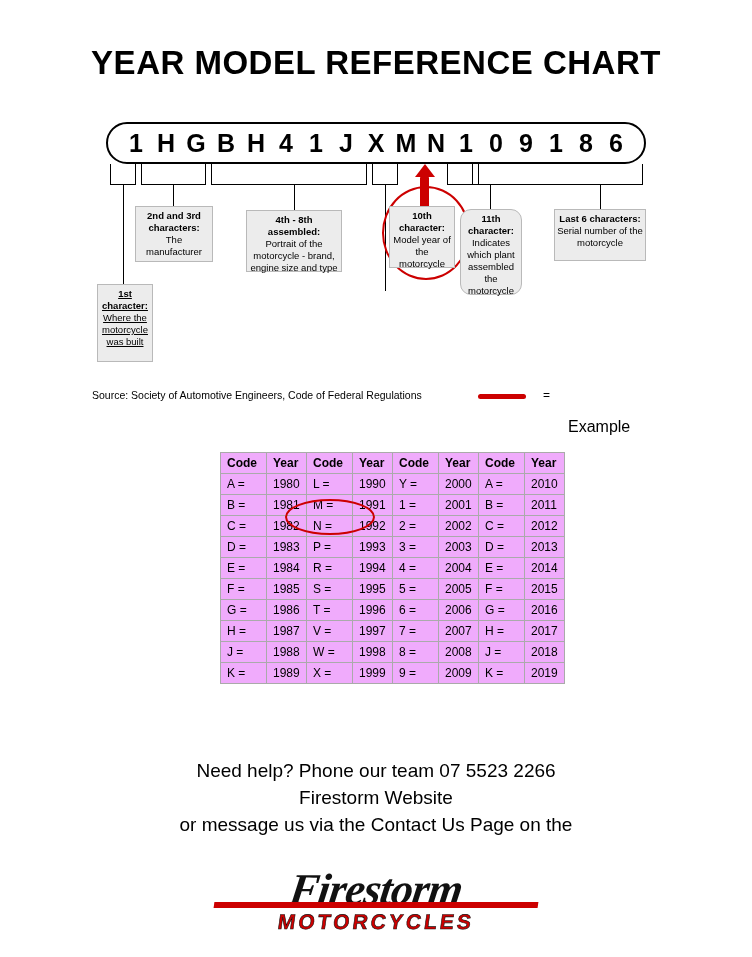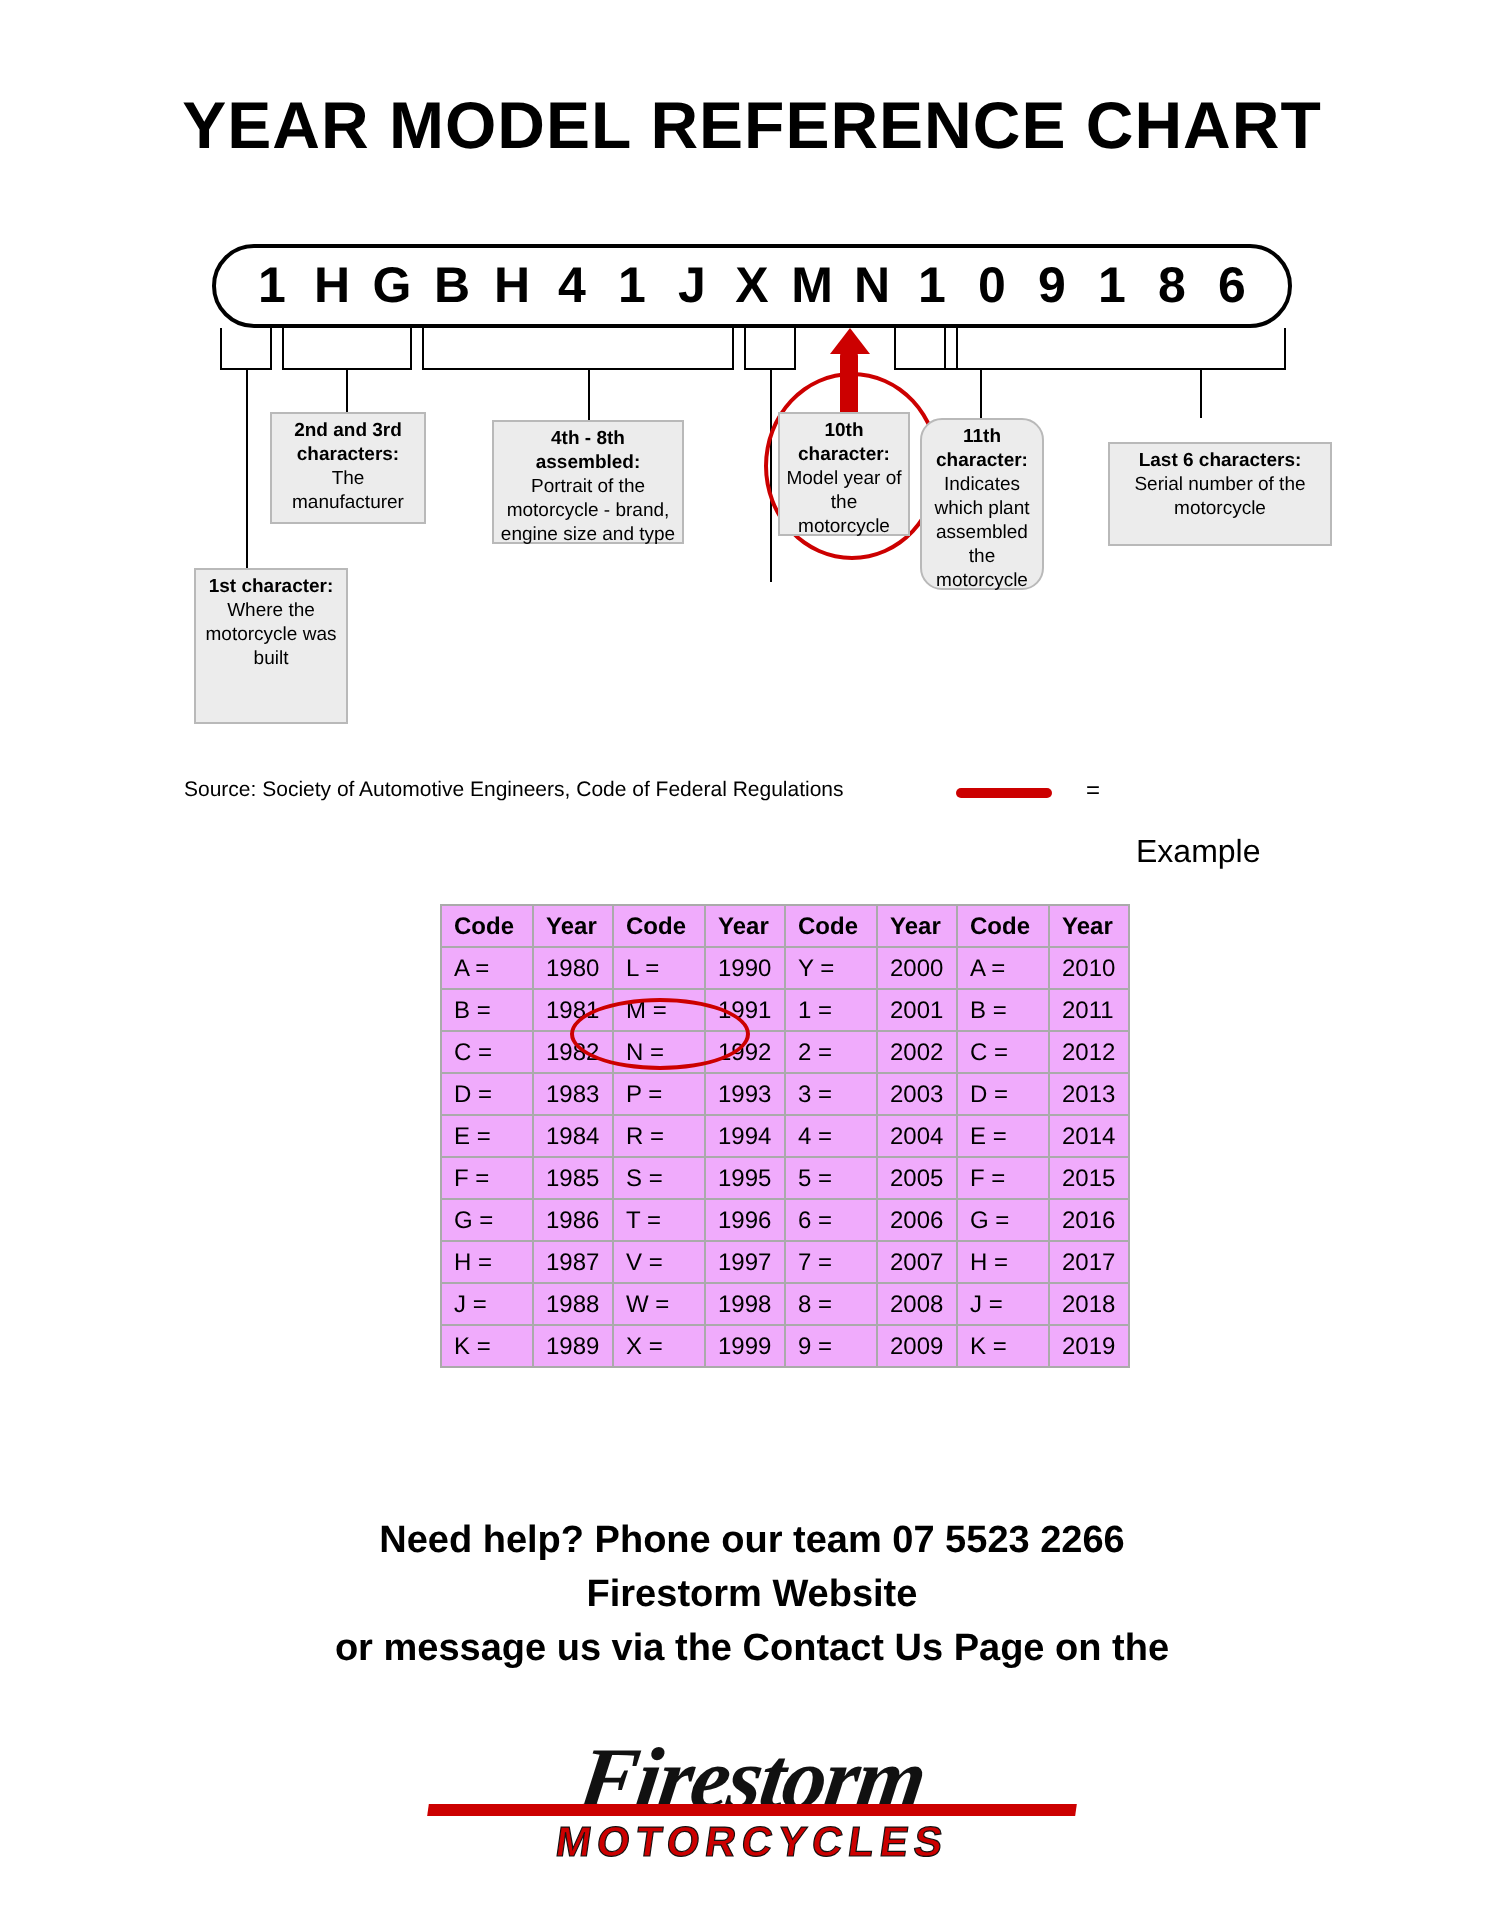--- a/index.html
+++ b/index.html
@@ -162,21 +162,21 @@
   table.year-table td.year { width: 40px; }
 
   
   .footer {
     position: absolute;
     top: 757px;
     left: 0;
     width: 752px;
     text-align: center;
     font-size: 19px;
-    font-weight: bold;
+    font-weight: normal;
     line-height: 27px;
   }
 
   
   .logo {
     position: absolute;
     top: 862px;
     left: 196px;
     width: 360px;
     height: 72px;
@@ -274,21 +274,21 @@
 
   <div class="line vline" style="left:478px; top:164px; height:20px;"></div>
   <div class="line vline" style="left:642px; top:164px; height:20px;"></div>
   <div class="line hline" style="left:478px; top:184px; width:165px;"></div>
   <div class="line vline" style="left:600px; top:184px; height:25px;"></div>
 
   <div class="red-ellipse" style="left:382px; top:186px; width:84px; height:90px;"></div>
   <div class="red-arrow-stem" style="left:420px; top:176px; height:42px;"></div>
   <div class="red-arrow-head" style="left:415px; top:164px;"></div>
 
-  <div class="note" style="left:97px; top:284px; width:77px; height:78px;">
+  <div class="note" style="left:97px; top:284px; width:56px; height:78px;text-decoration:underline;">
     <b>1st character:</b><br>
     <span>Where the motorcycle was built</span>
   </div>
 
   <div class="note" style="left:135px; top:206px; width:78px; height:56px;">
     <b>2nd and 3rd characters:</b><br>
     <span>The manufacturer</span>
   </div>
 
   <div class="note" style="left:246px; top:210px; width:96px; height:62px;">
@@ -300,21 +300,21 @@
   <div class="note" style="left:389px; top:206px; width:66px; height:62px;">
     <b>10th character:</b><br>
     <span>Model year of the motorcycle</span>
   </div>
 
   <div class="note" style="left:460px; top:209px; width:62px; height:86px;border-radius:11px;">
     <b>11th character:</b><br>
     <span>Indicates which plant assembled the motorcycle</span>
   </div>
 
-  <div class="note" style="left:554px; top:221px; width:112px; height:52px;">
+  <div class="note" style="left:554px; top:209px; width:92px; height:52px;">
     <b>Last 6 characters:</b><br>
     <span>Serial number of the motorcycle</span>
   </div>
 
   <div class="source">Source:  Society of Automotive Engineers, Code of Federal Regulations</div>
   <div class="legend-dash"></div>
   <div class="legend-eq">=</div>
   <div class="legend-label">Example</div>
 
   <div class="table-wrap">

